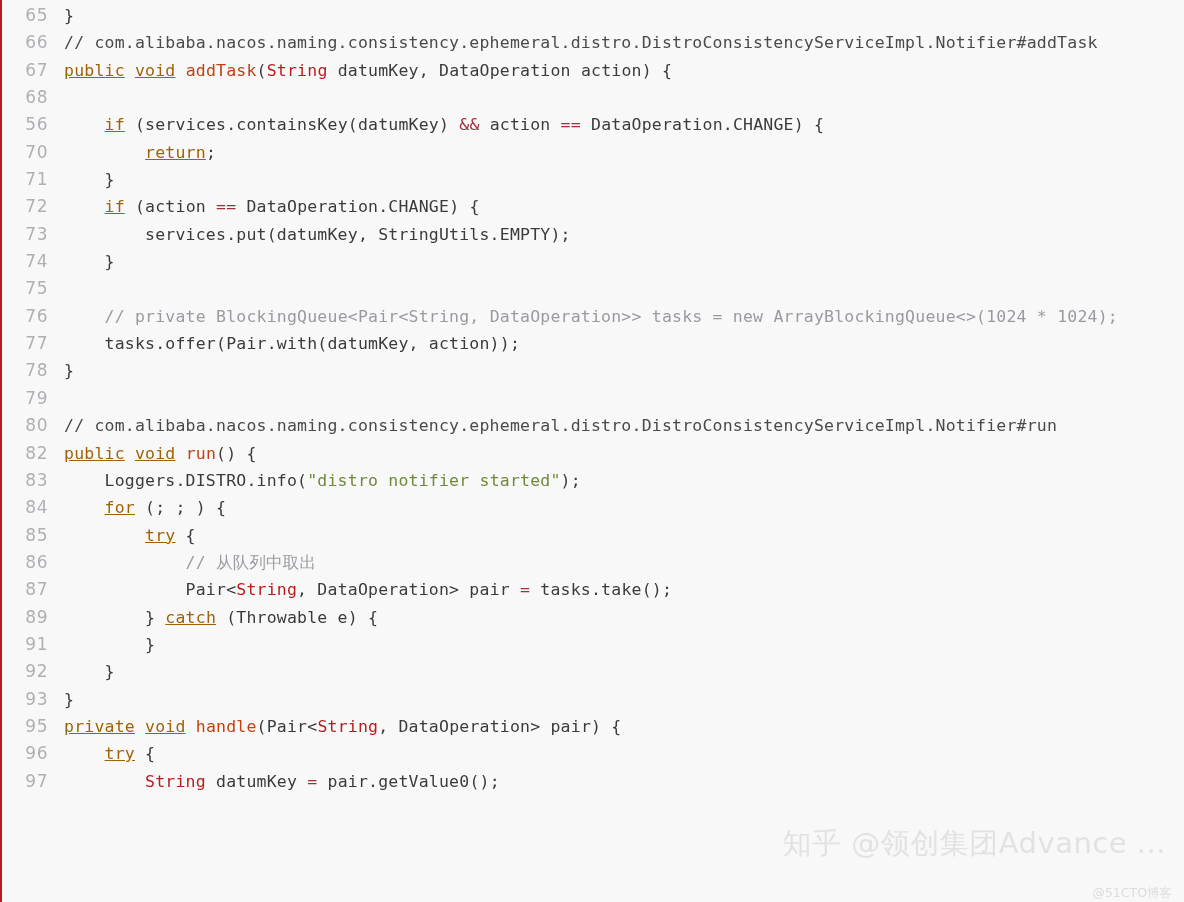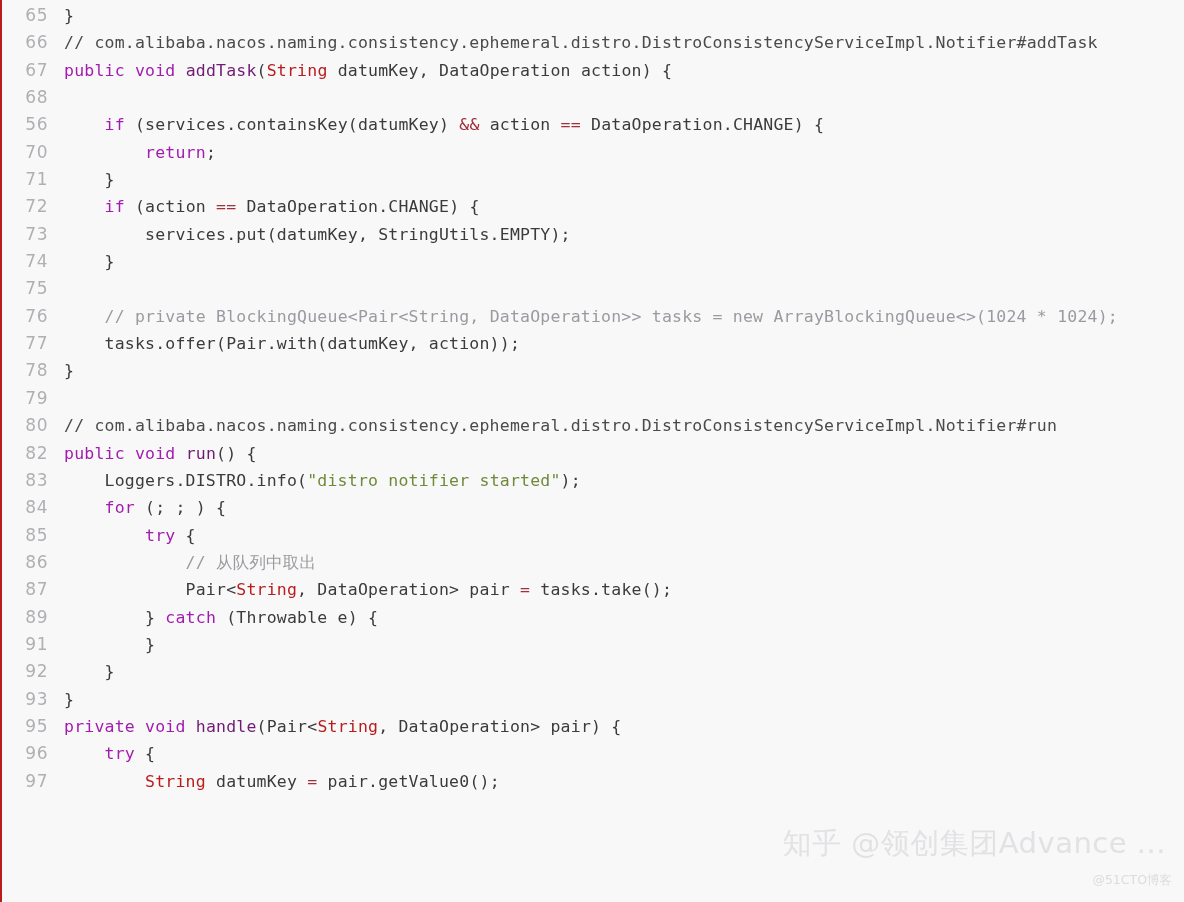--- a/index.html
+++ b/index.html
@@ -56,24 +56,24 @@
     flex: 1 1 auto;
     padding-left: 16px;
     font-size: 16.5px;
     font-family: "DejaVu Sans Mono", "Liberation Mono", monospace;
     color: #3b3b3d;
     letter-spacing: 0.2px;
     white-space: pre;
   }
 
   
-  .kw   { color: #a21caf; }        
+  .kw   { color: #a16207; text-decoration: underline; }        
   .op   { color: #a0303c; }        
   .ann  { color: #3f8fa0; }        
-  .fn   { color: #701a75; }        
+  .fn   { color: #c2410c; }        
   .typ  { color: #b91c1c; }        
   .str  { color: #6f8a3a; }        
   .cmt  { color: #4a4a4c; }        
   .cmt2 { color: #9a9aa0; }        
   .pln  { color: #3b3b3d; }
 
   
   #watermark-zhihu {
     position: absolute;
     right: 18px;
@@ -82,21 +82,21 @@
     color: #e2e2e4;
     font-family: "DejaVu Sans", "Liberation Sans", sans-serif;
     letter-spacing: 0.5px;
     white-space: nowrap;
     user-select: none;
     pointer-events: none;
   }
   #watermark-51cto {
     position: absolute;
     right: 12px;
-    bottom: 13px;
+    bottom: 0;
     font-size: 12.5px;
     color: #dcdcde;
     font-family: "DejaVu Sans", "Liberation Sans", sans-serif;
     white-space: nowrap;
     user-select: none;
     pointer-events: none;
   }
 </style>
 </head>
 <body>

